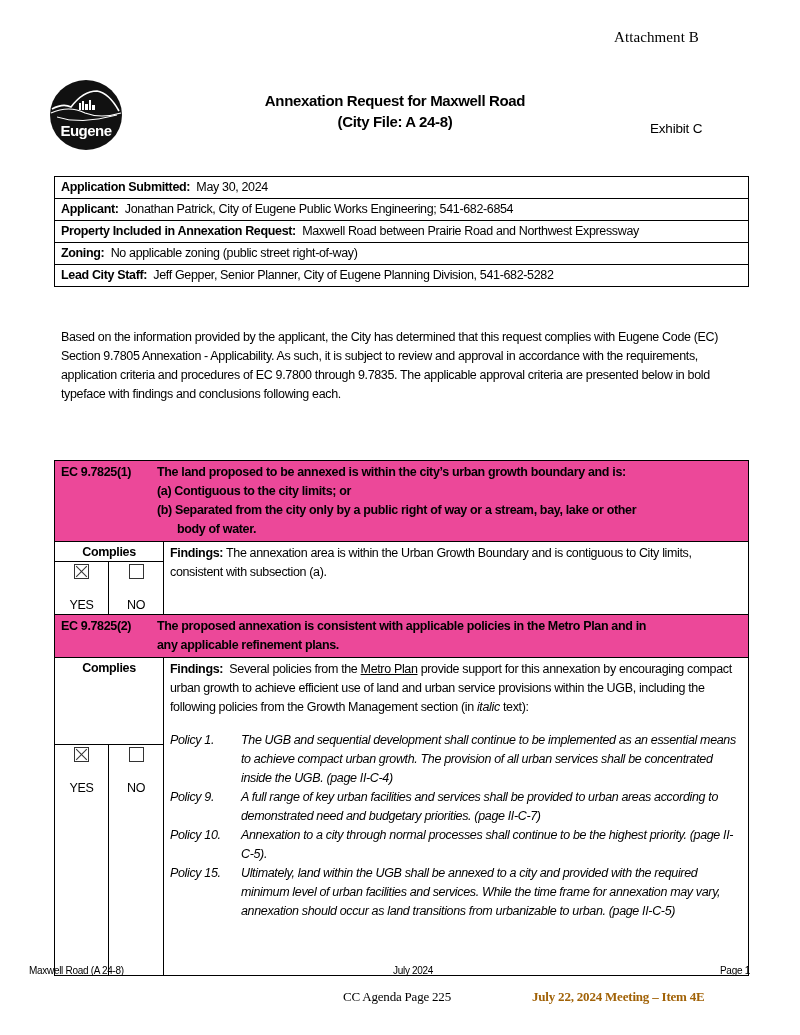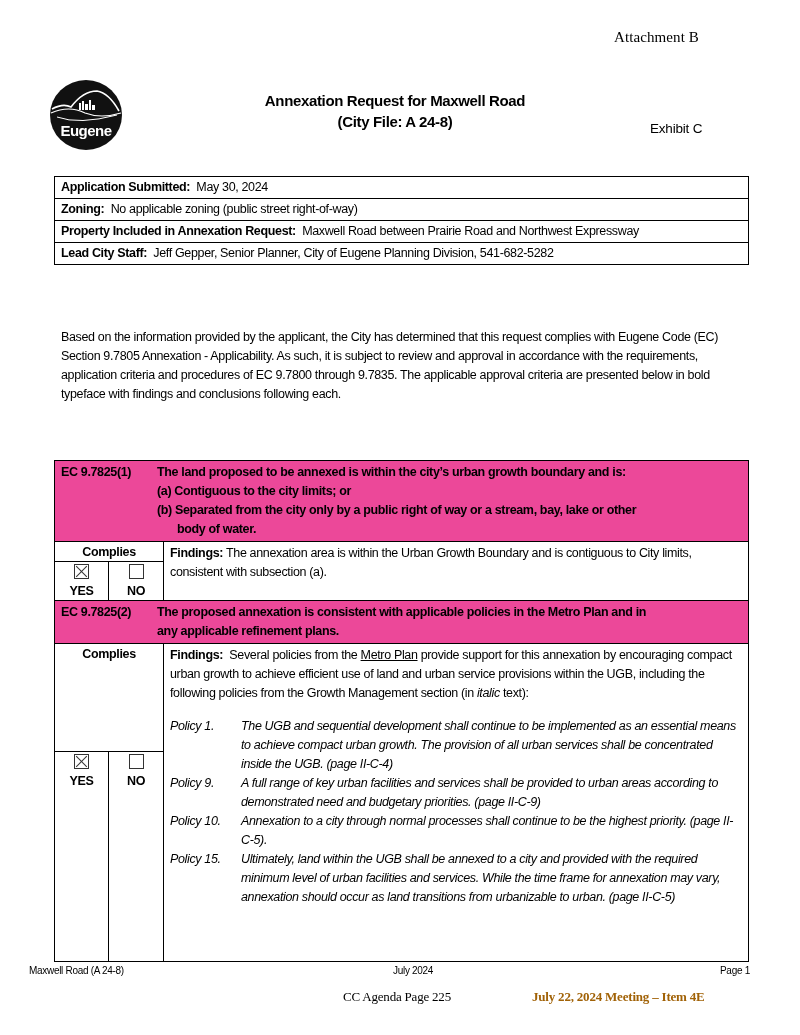--- a/index.html
+++ b/index.html
@@ -27,21 +27,21 @@
   .crit-head .code { display: inline-block; width: 96px; vertical-align: top; }
   .crit-head .text { display: inline-block; width: 580px; vertical-align: top; }
   .crit-head .sub { display: block; padding-left: 0; }
   .crit-head .sub2 { display: block; padding-left: 20px; }
   .complies-label { font-weight: bold; text-align: center; line-height: 18px; padding-top: 1px; }
   .cb-cell { width: 54px; text-align: center; padding-top: 1px; }
   .cb { display: inline-block; width: 15px; height: 15px; border: 1px solid #333; position: relative; margin-top: 1px; }
   .cb.checked::before, .cb.checked::after { content: ""; position: absolute; left: -1px; top: 6px; width: 15px; height: 1px; background: #333; }
   .cb.checked::before { transform: rotate(45deg); }
   .cb.checked::after { transform: rotate(-45deg); }
-  .cb-label { font-weight: bold; display: block; line-height: 17px; margin-top: 1px; }
+  .cb-label { font-weight: normal; display: block; line-height: 17px; margin-top: 15px; }
   .findings { padding: 2px 5px 2px 6px; line-height: 19px; }
   .findings b { font-weight: bold; }
   .findings u { text-decoration: underline; }
   .policies { margin-top: 14px; font-style: italic; line-height: 19px; }
   .policy { display: flex; }
   .policy .pnum { width: 71px; flex: none; }
   .policy .ptext { flex: 1; }
 
   .footer-left { position: absolute; left: 29px; top: 965px; font-size: 10px; letter-spacing: -0.3px; }
   .footer-mid { position: absolute; left: 393px; top: 965px; font-size: 10px; letter-spacing: -0.3px; }
@@ -75,24 +75,27 @@
   <div>(City File: A 24-8)</div>
 </div>
 <div class="exhibit">Exhibit C</div>
 
 <table class="info-table">
   <tbody>
       <tr>
         <td><b>Application Submitted:</b>&nbsp; <span>May 30, 2024</span></td>
       </tr>
   <tr>
-        <td><b>Zoning:</b>&nbsp; <span>No applicable zoning (public street right-of-way)</span></td>
+        <td><b>Applicant:</b>&nbsp; <span>Jonathan Patrick, City of Eugene Public Works Engineering; 541-682-6854</span></td>
       </tr>
   <tr>
         <td><b>Property Included in Annexation Request:</b>&nbsp; <span>Maxwell Road between Prairie Road and Northwest Expressway</span></td>
+      </tr>
+  <tr>
+        <td><b>Zoning:</b>&nbsp; <span>No applicable zoning (public street right-of-way)</span></td>
       </tr>
   <tr>
         <td><b>Lead City Staff:</b>&nbsp; <span>Jeff Gepper, Senior Planner, City of Eugene Planning Division, 541-682-5282</span></td>
       </tr>
 </tbody>
   </table>
 
 <div class="eval">
   <div>Based on the information provided by the applicant, the City has determined that this request complies with Eugene Code (EC) Section 9.7805 Annexation - Applicability.  As such, it is subject to review and approval in accordance with the requirements, application criteria and procedures of EC 9.7800 through 9.7835.  The applicable approval criteria are presented below in bold typeface with findings and conclusions following each.</div>
 </div>
@@ -146,21 +149,21 @@
       <div>
         <b>Findings:</b><span style="white-space:pre-wrap">  Several policies from the </span><u>Metro Plan</u><span> provide support for this annexation by encouraging compact urban growth to achieve efficient use of land and urban service provisions within the UGB, including the following policies from the Growth Management section (in </span><i>italic</i><span> text):</span>
       </div>
       <div class="policies">
         <div class="policy">
               <span class="pnum">Policy 1.</span>
               <span class="ptext">The UGB and sequential development shall continue to be implemented as an essential means to achieve compact urban growth. The provision of all urban services shall be concentrated inside the UGB. (page II-C-4)</span>
             </div>
         <div class="policy">
               <span class="pnum">Policy 9.</span>
-              <span class="ptext">A full range of key urban facilities and services shall be provided to urban areas according to demonstrated need and budgetary priorities. (page II-C-9)</span>
+              <span class="ptext">A full range of key urban facilities and services shall be provided to urban areas according to demonstrated need and budgetary priorities. (page II-C-7)</span>
             </div>
         <div class="policy">
               <span class="pnum">Policy 10.</span>
               <span class="ptext">Annexation to a city through normal processes shall continue to be the highest priority. (page II-C-5).</span>
             </div>
         <div class="policy">
               <span class="pnum">Policy 15.</span>
               <span class="ptext">Ultimately, land within the UGB shall be annexed to a city and provided with the required minimum level of urban facilities and services. While the time frame for annexation may vary, annexation should occur as land transitions from urbanizable to urban. (page II-C-5)</span>
             </div>
       </div>

